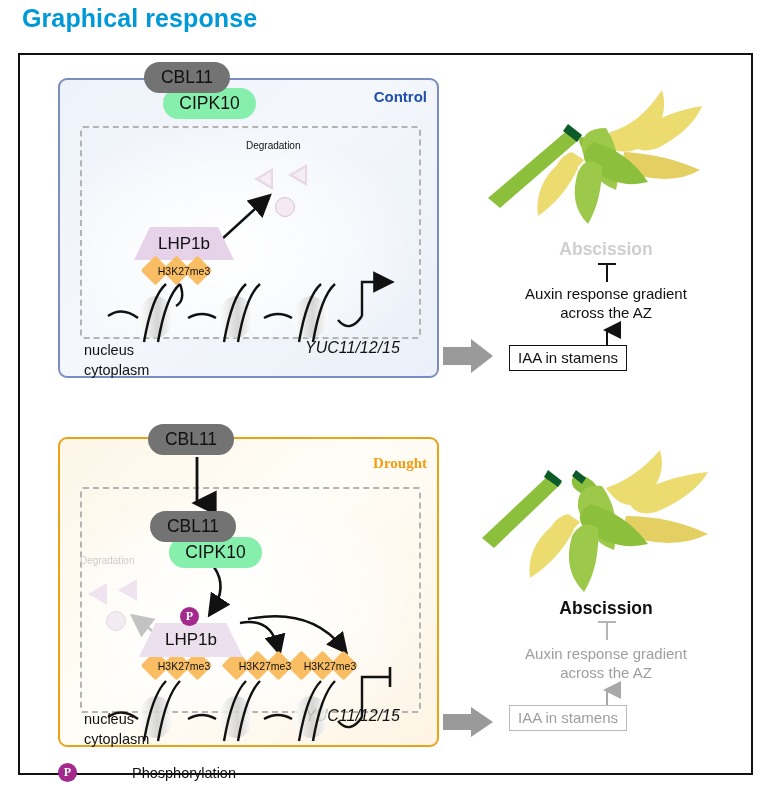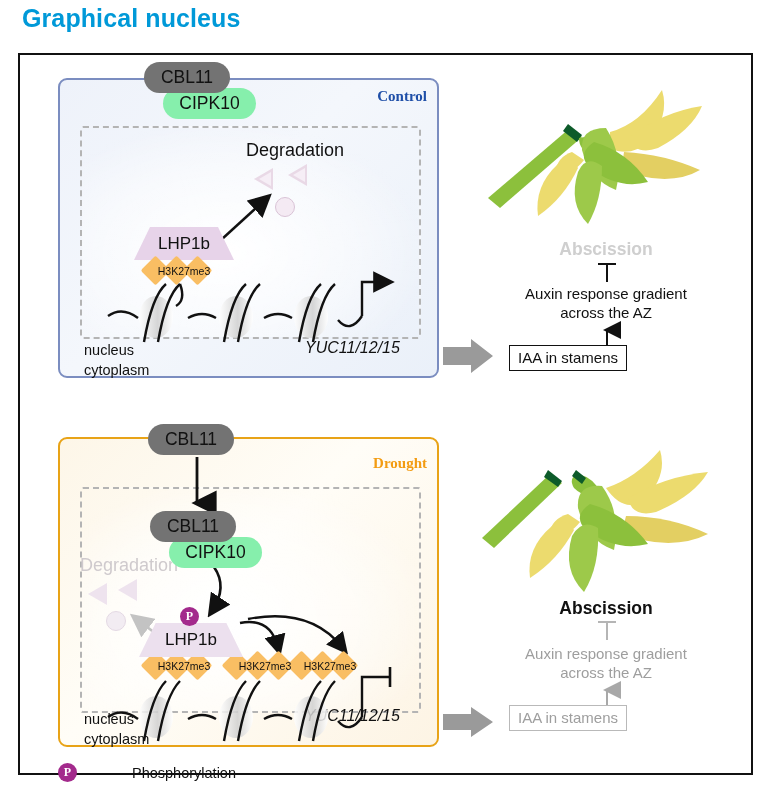--- a/index.html
+++ b/index.html
@@ -10,21 +10,21 @@
   .outer-frame{position:absolute;left:18px;top:53px;width:735px;height:722px;border:2.5px solid #111;box-sizing:border-box;background:#fff;}
 
   
   .panel{position:absolute;box-sizing:border-box;border-radius:9px;}
   .panel-control{left:58px;top:78px;width:381px;height:300px;border:2px solid #7b8dc0;
      background:linear-gradient(135deg,#eef2fa 0%,#f4f7fc 45%,#eaf0f9 100%);}
   .panel-drought{left:58px;top:437px;width:381px;height:310px;border:2.5px solid #e8a317;
      background:linear-gradient(135deg,#fdf6e8 0%,#fffdf7 45%,#fdf4e4 100%);}
 
   .panel-label{position:absolute;font-size:15px;font-weight:bold;}
-  .lab-control{right:10px;top:8px;color:#1f4fa8;font-family:Liberation Serif, serif;}
+  .lab-control{right:10px;top:8px;color:#1f4fa8;}
   .lab-drought{right:10px;top:16px;color:#f39c12;font-family:Liberation Serif, serif;}
 
   
   .nucleus{position:absolute;box-sizing:border-box;border:2px dashed #b4b4b4;border-radius:3px;}
   .nuc-ctl{left:20px;top:46px;width:341px;height:213px;
      background:radial-gradient(ellipse at 42% 60%,#ffffff 0%,rgba(255,255,255,0.45) 48%,rgba(255,255,255,0) 75%);}
   .nuc-dro{left:20px;top:48px;width:341px;height:226px;
      background:radial-gradient(ellipse at 45% 60%,#ffffff 0%,rgba(255,255,255,0.5) 48%,rgba(255,255,255,0) 78%);}
 
   .cellword{position:absolute;font-size:14.5px;color:#111;}
@@ -45,21 +45,21 @@
 
   
   .h3group{position:absolute;height:30px;text-decoration:underline;}
   .h3group .dia{position:absolute;width:21px;height:21px;background:#f9be63;
        transform:rotate(45deg);border-radius:2px;top:4px;}
   .h3group .h3txt{position:absolute;left:0;top:0;width:100%;height:100%;
        display:flex;align-items:center;justify-content:center;
        font-size:10.5px;color:#111;z-index:3;white-space:nowrap;}
 
   
-  .degword{position:absolute;font-size:18px;color:#111;white-space:nowrap;}
+  .degword{position:absolute;font-size:10px;color:#111;white-space:nowrap;}
   .degword.faded{color:#cfcacd;}
   .circ{position:absolute;width:18px;height:18px;border-radius:50%;border:1.5px solid #d9c3d6;background:#f4eaf3;}
   .circ.faded{border-color:#e4d9e4;background:#f2ecf2;}
 
   .pcirc{position:absolute;width:19px;height:19px;border-radius:50%;background:#a32a8c;
       color:#fff;font-size:12px;font-weight:bold;display:flex;align-items:center;justify-content:center;
       font-family:"Liberation Serif",serif;}
 
   .gene-label{position:absolute;font-size:16px;font-style:italic;color:#111;white-space:nowrap;}
 
@@ -77,21 +77,21 @@
 
   
   .legend{position:absolute;left:58px;top:763px;display:flex;align-items:center;gap:7px;}
   .legend .lbl{font-size:14.5px;color:#111;margin-left:48px;}
 
   svg{overflow:visible;}
 </style>
 </head>
 <body>
 
-<div class="ga-title">Graphical nucleus</div>
+<div class="ga-title">Graphical response</div>
 
 <div class="outer-frame"></div>
 
 <div class="panel panel-control">
   <div class="panel-label lab-control">Control</div>
 
   <div class="nucleus nuc-ctl"></div>
 
   <div class="cellword" style="left:24px;top:262px;">nucleus</div>
   <div class="cellword" style="left:24px;top:282px;">cytoplasm</div>

